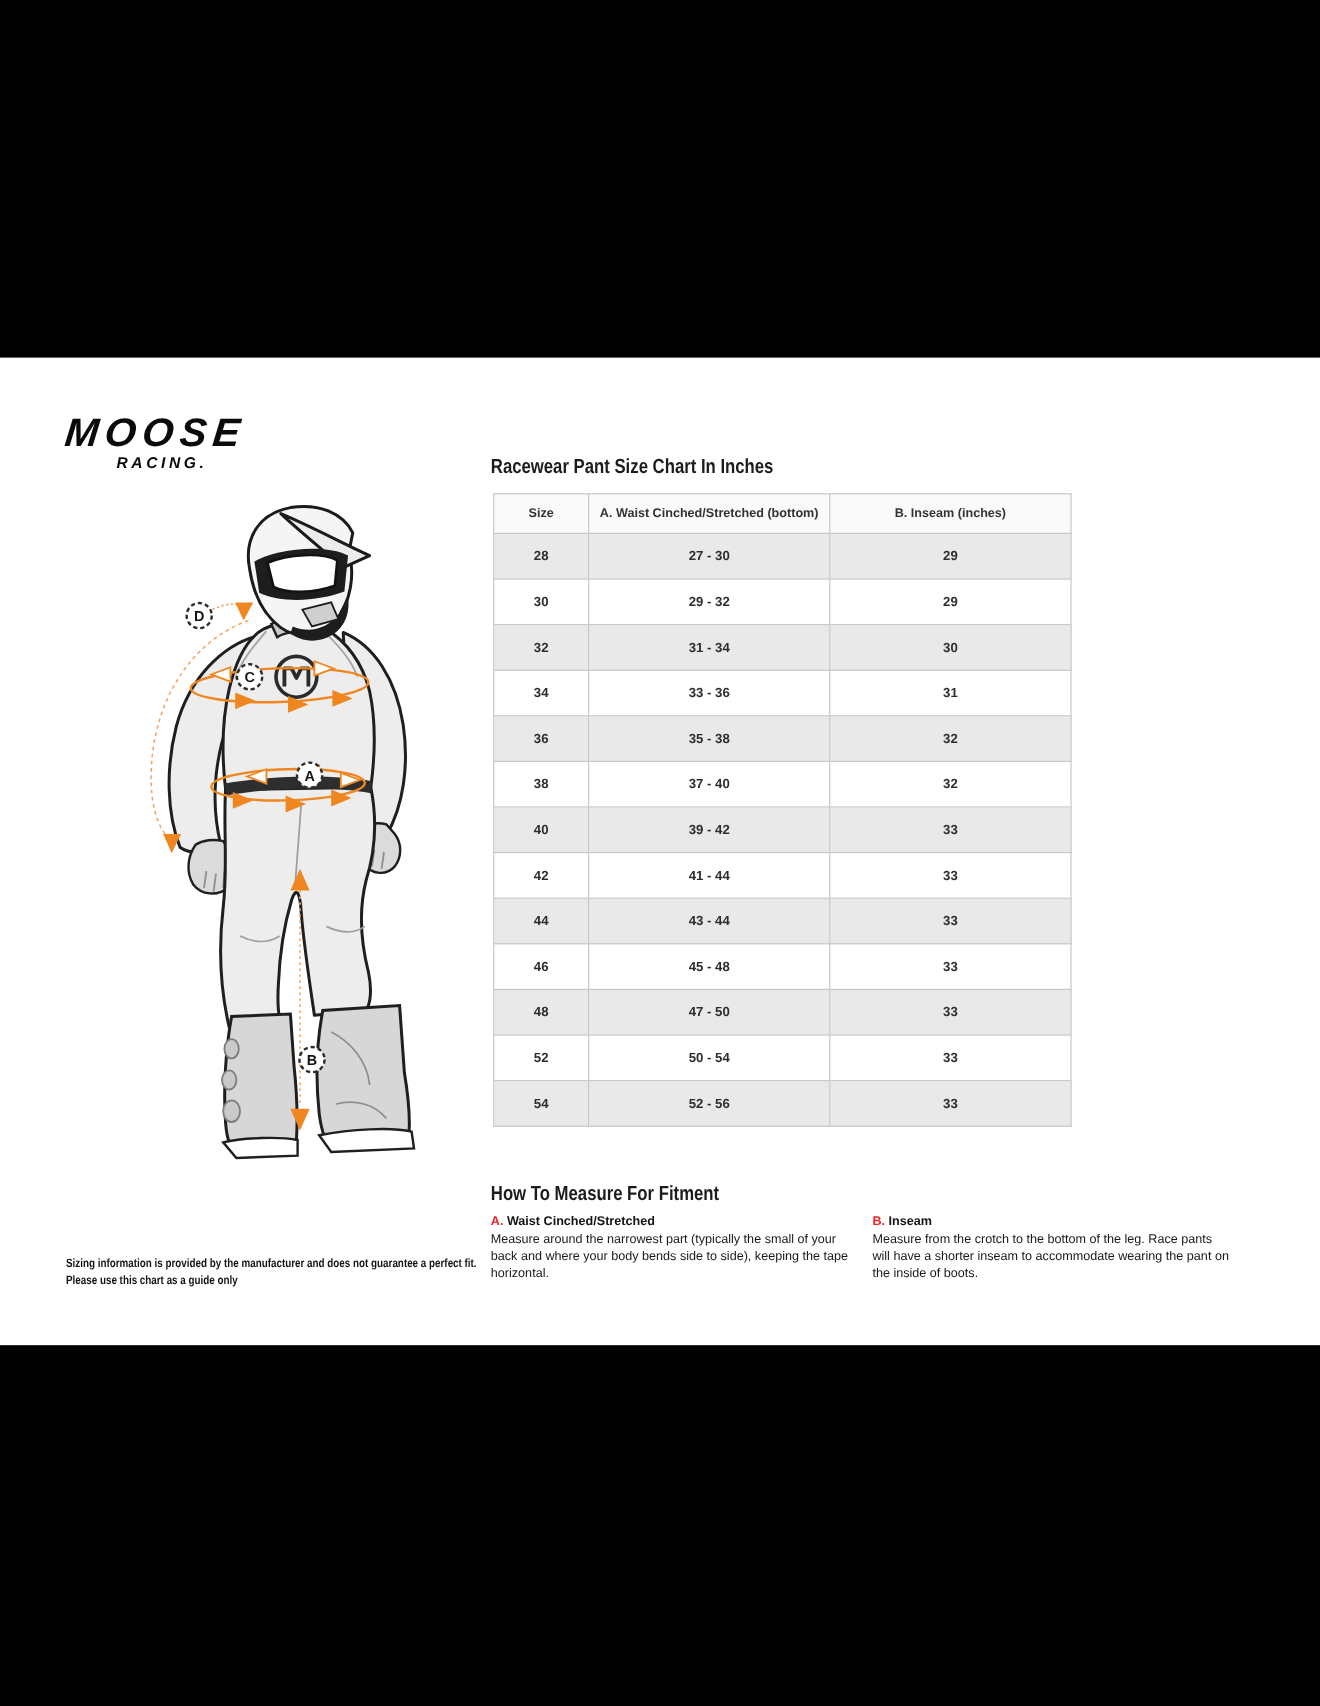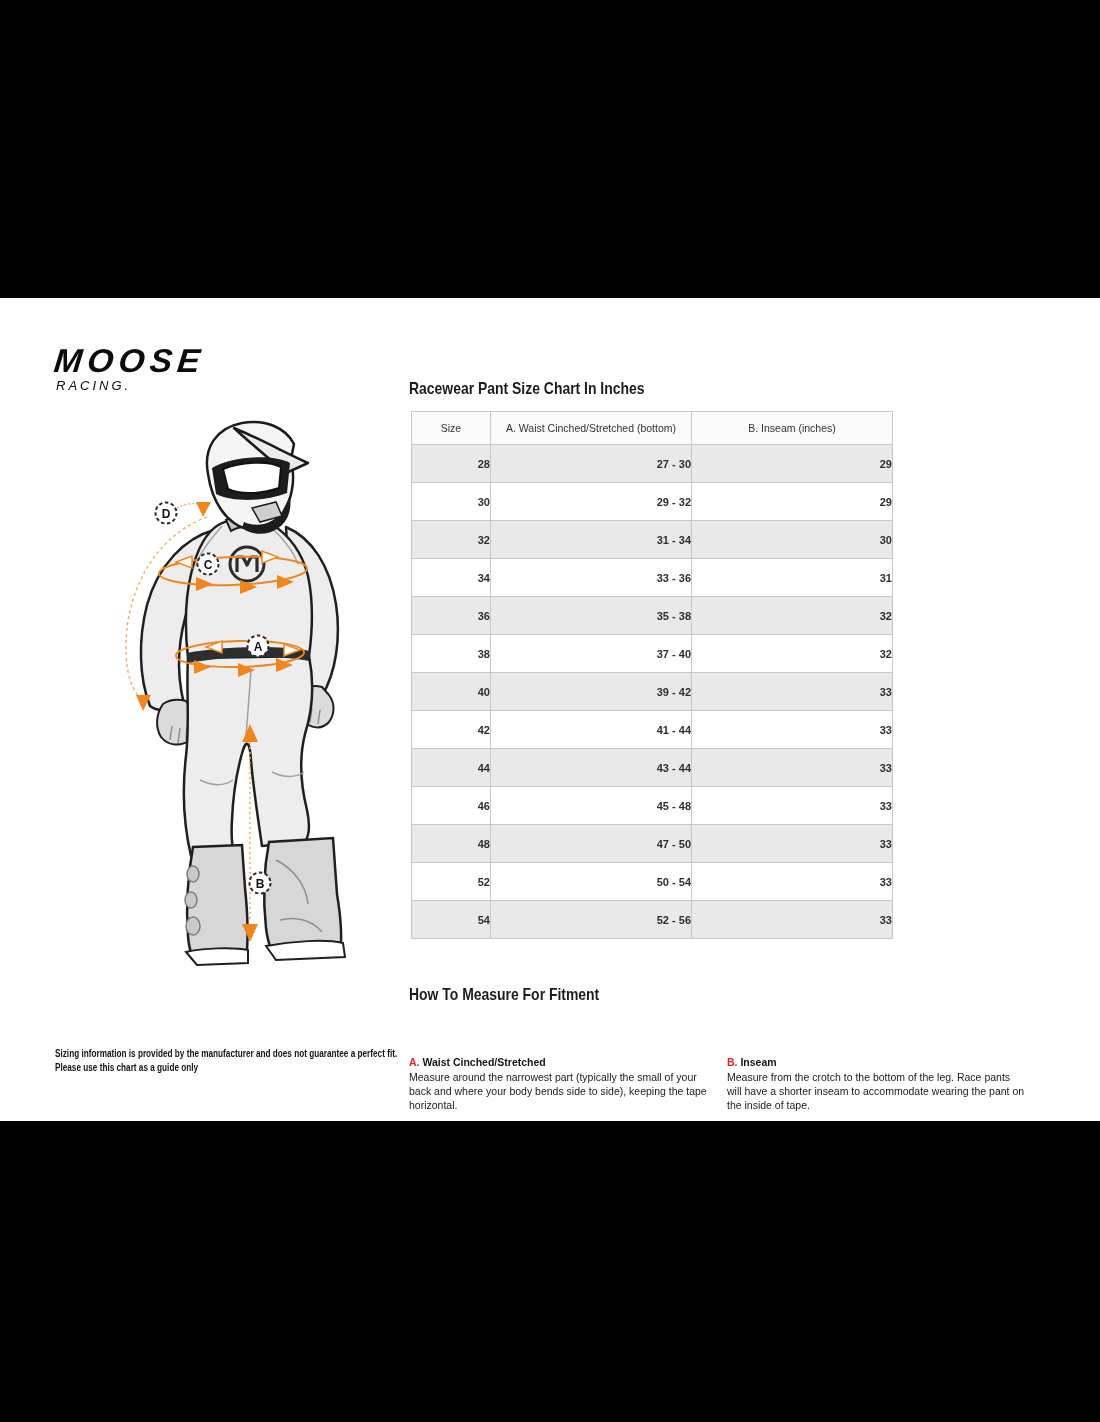--- a/index.html
+++ b/index.html
@@ -11,45 +11,45 @@
   .bar.top{top:0;height:298px;}
   .bar.bottom{top:1121px;height:301px;}
 
   
   .logo{position:absolute;left:56px;top:344px;width:160px;color:#0b0b0b;}
   .logo-moose{
     font-size:33px;font-weight:700;font-style:italic;letter-spacing:5px;
     line-height:1;transform:skewX(-6deg) scaleX(1.02);transform-origin:left top;white-space:nowrap;
   }
   .logo-racing{
-    font-size:13px;font-weight:400;font-style:italic;letter-spacing:3px;
-    text-align:left;margin-top:1px;padding-right:2px;
+    font-size:13px;font-weight:700;font-style:italic;letter-spacing:3px;
+    text-align:center;margin-top:1px;padding-right:2px;
   }
 
   
   .condensed{transform:scaleX(.82);transform-origin:left top;white-space:nowrap;}
 
   .chart-title{position:absolute;left:409px;top:379px;font-size:17px;font-weight:700;color:#1c1c1c;}
 
   table.size-table{
     position:absolute;left:411px;top:411px;width:481px;border-collapse:collapse;
     table-layout:fixed;
   }
   table.size-table th{
     height:32px;background:#FAFAFA;border:1px solid #C8C8C8;
-    font-size:10.5px;font-weight:400;color:#333;text-align:center;padding:0;
+    font-size:10.5px;font-weight:700;color:#333;text-align:center;padding:0;
   }
   table.size-table td{
     height:37px;border:1px solid #C8C8C8;background:#fff;
-    font-size:11px;font-weight:700;color:#2e2e2e;text-align:right;padding:0;
+    font-size:11px;font-weight:700;color:#2e2e2e;text-align:center;padding:0;
   }
   table.size-table tbody tr:nth-child(odd) td{background:#E9E9E9;}
 
   .howto-title{position:absolute;left:409px;top:985px;font-size:17px;font-weight:700;color:#1c1c1c;}
-  .instr{position:absolute;top:1056px;width:300px;color:#1a1a1a;}
+  .instr{position:absolute;top:1012px;width:300px;color:#1a1a1a;}
   .instr.a{left:409px;}
   .instr.b{left:712px;margin-left:15px;}
   .instr-label{font-size:10.5px;font-weight:700;margin-bottom:2px;color:#141414;}
   .instr-label .red{color:#E3242B;}
   .instr-text{font-size:10.5px;line-height:14px;font-weight:400;}
 
   .disclaimer{
     position:absolute;left:55px;top:1047px;font-size:10px;font-weight:700;
     line-height:14px;color:#141414;transform:scaleX(.82);transform-origin:left top;white-space:nowrap;
   }
@@ -242,19 +242,19 @@
     <span>Waist Cinched/Stretched</span>
   </div>
   <div class="instr-text">Measure around the narrowest part (typically the small of your back and where your body bends side to side), keeping the tape horizontal.</div>
 </div>
 
 <div class="instr b">
   <div class="instr-label">
     <span class="red">B.</span>
     <span>Inseam</span>
   </div>
-  <div class="instr-text">Measure from the crotch to the bottom of the leg. Race pants will have a shorter inseam to accommodate wearing the pant on the inside of tape.</div>
+  <div class="instr-text">Measure from the crotch to the bottom of the leg. Race pants will have a shorter inseam to accommodate wearing the pant on the inside of boots.</div>
 </div>
 
 <div class="disclaimer">
   <div>Sizing information is provided by the manufacturer and does not guarantee a perfect fit.</div>
   <div>Please use this chart as a guide only</div>
 </div>
 
 </body></html>

